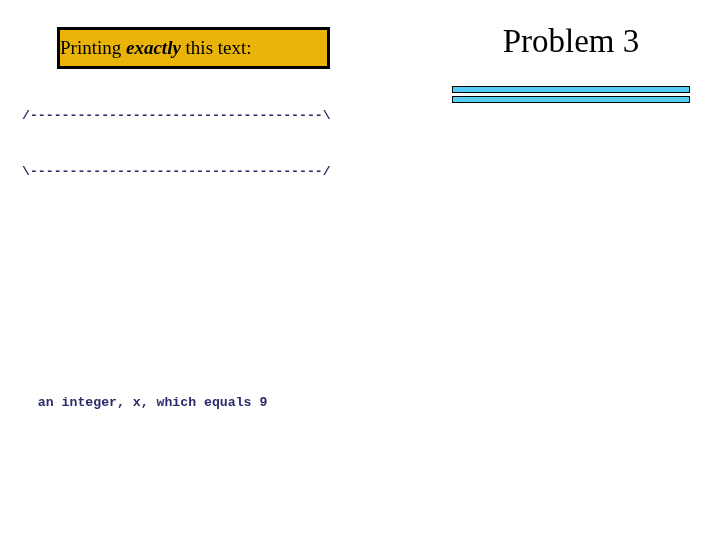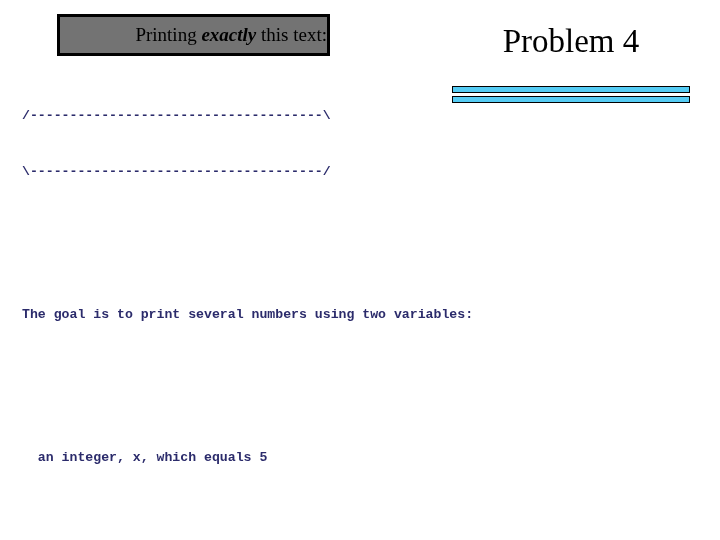--- a/index.html
+++ b/index.html
@@ -19,29 +19,29 @@
     position: relative;
     width: 720px;
     height: 540px;
     background: #ffffff;
   }
 
   
   .title-box {
     position: absolute;
     left: 57px;
-    top: 14px;
+    top: 27px;
     width: 273px;
     height: 42px;
     border: 3px solid #000000;
-    background: #737373;
+    background: #eab308;
     box-sizing: border-box;
     display: flex;
     align-items: center;
-    justify-content: flex-end;
+    justify-content: flex-start;
   }
   .title-box-text {
     font-family: "Liberation Serif", serif;
     font-size: 19px;
     color: #000000;
     white-space: nowrap;
     letter-spacing: 0px;
   }
   .title-box-text .em {
     font-weight: bold;
@@ -91,35 +91,34 @@
 </style>
 </head>
 <body>
 
 <div id="slide">
 
   <div class="title-box">
     <div class="title-box-text"><span>Printing </span><span class="em">exactly</span><span> this text:</span></div>
   </div>
 
-  <div class="problem-heading">Problem 4</div>
+  <div class="problem-heading">Problem 3</div>
   <div class="bar bar-top"></div>
   <div class="bar bar-bottom"></div>
 
   <div class="output">
     <div class="line">/-------------------------------------\</div>
     <div class="line">\-------------------------------------/</div>
 
     <div class="spacer-md"></div>
 
-    <div class="line">The goal is to print several numbers using two variables:</div>
 
     <div class="spacer-md"></div>
 
-    <div class="line">  an integer, x, which equals 5</div>
+    <div class="line">  an integer, x, which equals 9</div>
     
 
     
     
 
     
 
     
     
 

